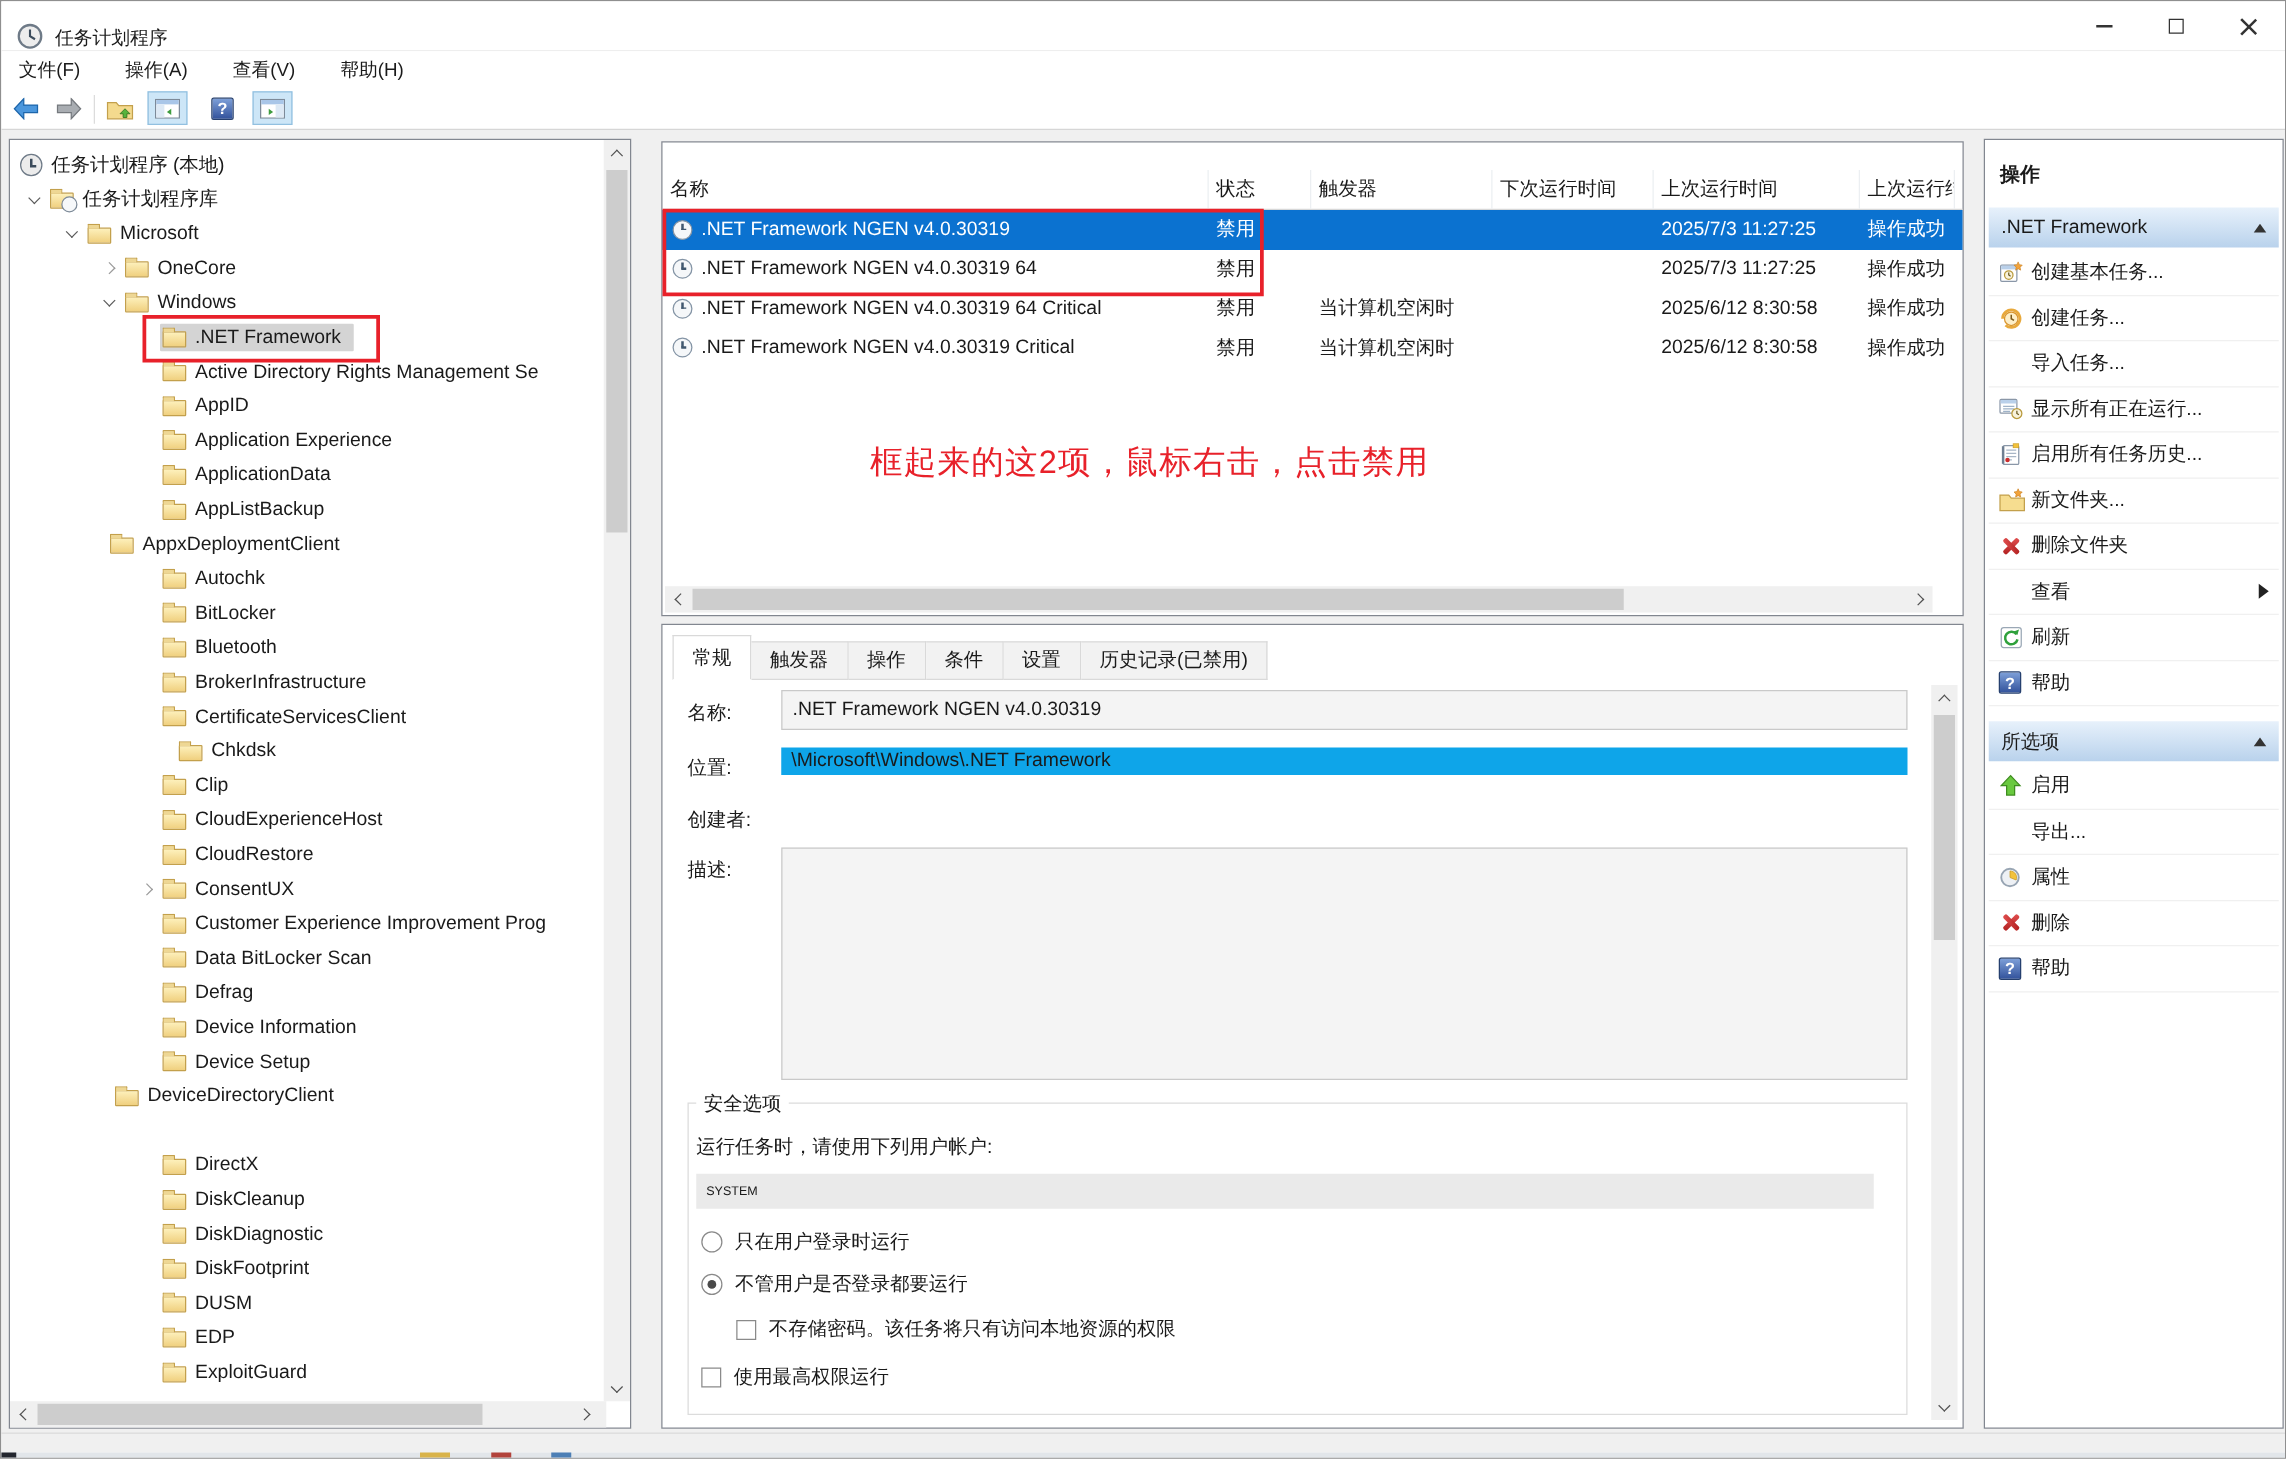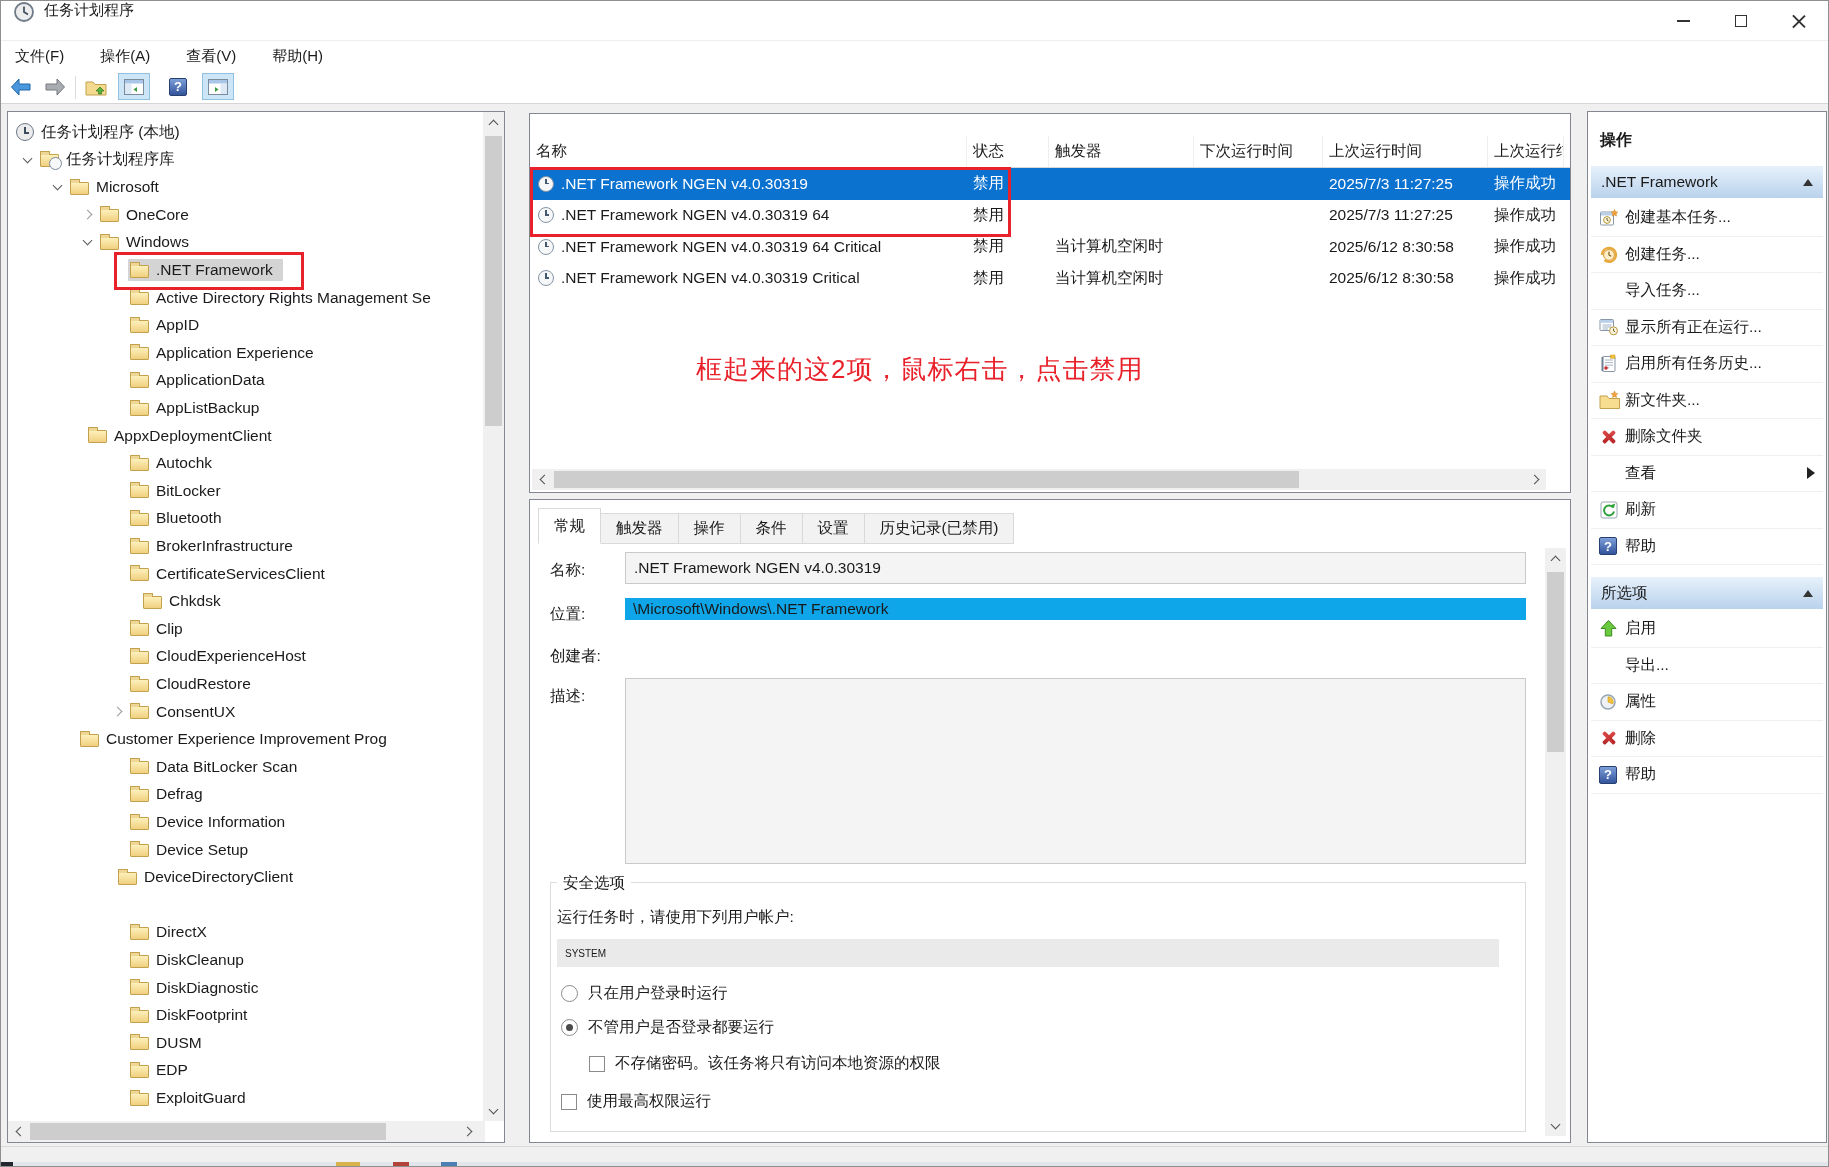--- a/index.html
+++ b/index.html
@@ -1,19 +1,19 @@
 <!DOCTYPE html>
 <html><head>
 <meta charset="utf-8">
 <style>
 *{margin:0;padding:0;box-sizing:border-box}
 body{font-family:"Liberation Sans",sans-serif;color:#1a1a1a;background:#fff}
 #win{position:relative;width:1829px;height:1167px;background:#fff;border:1px solid #8f8f8f;overflow:hidden}
 
-#titlebar{position:absolute;left:0;top:0;width:100%;height:40px;background:#fff;display:flex;align-items:flex-start;padding-left:12px;border-bottom:1px solid #eee}
+#titlebar{position:absolute;left:0;top:0;width:100%;height:40px;background:#fff;display:flex;align-items:flex-end;padding-left:12px;border-bottom:1px solid #eee}
 #titlebar .title{font-size:15px;margin-left:9px}
 #winctl{position:absolute;right:0;top:0;height:40px;display:flex}
 .winbtn{width:58px;height:40px;display:flex;align-items:center;justify-content:center;position:relative}
 .glyph-min{width:13px;height:2px;background:#333}
 .glyph-max{width:12px;height:12px;border:1.4px solid #333}
 .glyph-close{position:relative;width:14px;height:14px}
 .glyph-close::before,.glyph-close::after{content:"";position:absolute;left:6px;top:-1px;width:1.6px;height:17px;background:#333}
 .glyph-close::before{transform:rotate(45deg)}.glyph-close::after{transform:rotate(-45deg)}
 
 #menubar{position:absolute;left:0;top:40px;width:100%;height:30px;display:flex;align-items:center;padding-left:14px;gap:36px;font-size:15px;background:#fff}
@@ -347,21 +347,21 @@
               <span>ConsentUX</span>
             </span>
           </div>
           <div class="trow" style="top: 558px; padding-left: 98px;">
             <span class="chvbox"></span>
             <span class="selwrap">
               <span class="folder"></span>
               <span>CloudRestore</span>
             </span>
           </div>
-          <div class="trow" style="top: 613.2px; padding-left: 48px;">
+          <div class="trow" style="top: 613.2px; padding-left: 98px;">
             <span class="chvbox"></span>
             <span class="selwrap">
               <span class="folder"></span>
               <span>Customer Experience Improvement Prog</span>
             </span>
           </div>
           <div class="trow" style="top: 640.8px; padding-left: 98px;">
             <span class="chvbox"></span>
             <span class="selwrap">
               <span class="folder"></span>
@@ -382,21 +382,21 @@
               <span>Device Information</span>
             </span>
           </div>
           <div class="trow" style="top: 723.6px; padding-left: 98px;">
             <span class="chvbox"></span>
             <span class="selwrap">
               <span class="folder"></span>
               <span>Device Setup</span>
             </span>
           </div>
-          <div class="trow" style="top: 751.2px; padding-left: 86px;">
+          <div class="trow" style="top: 751.2px; padding-left: 60px;">
             <span class="chvbox"></span>
             <span class="selwrap">
               <span class="folder"></span>
               <span>DeviceDirectoryClient</span>
             </span>
           </div>
           <div class="trow" style="top: 806.4px; padding-left: 98px;">
             <span class="chvbox"></span>
             <span class="selwrap">
               <span class="folder"></span>

